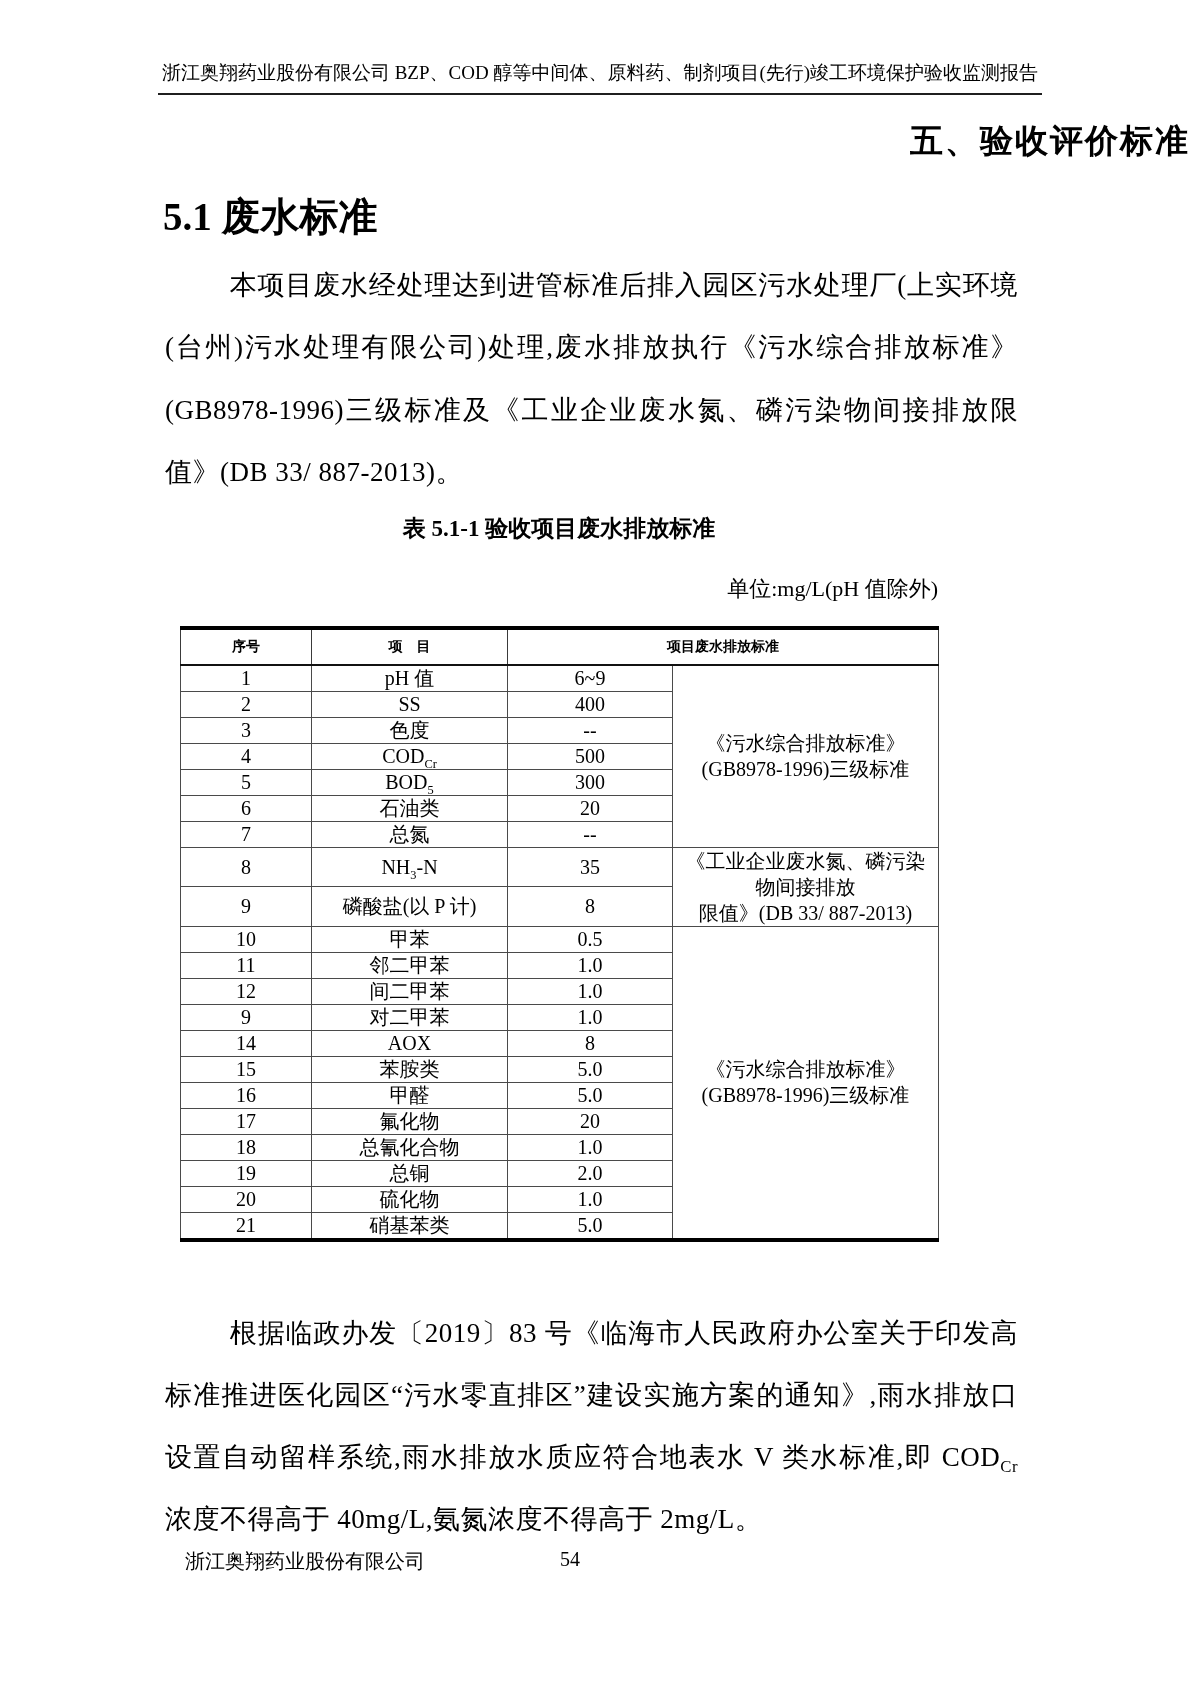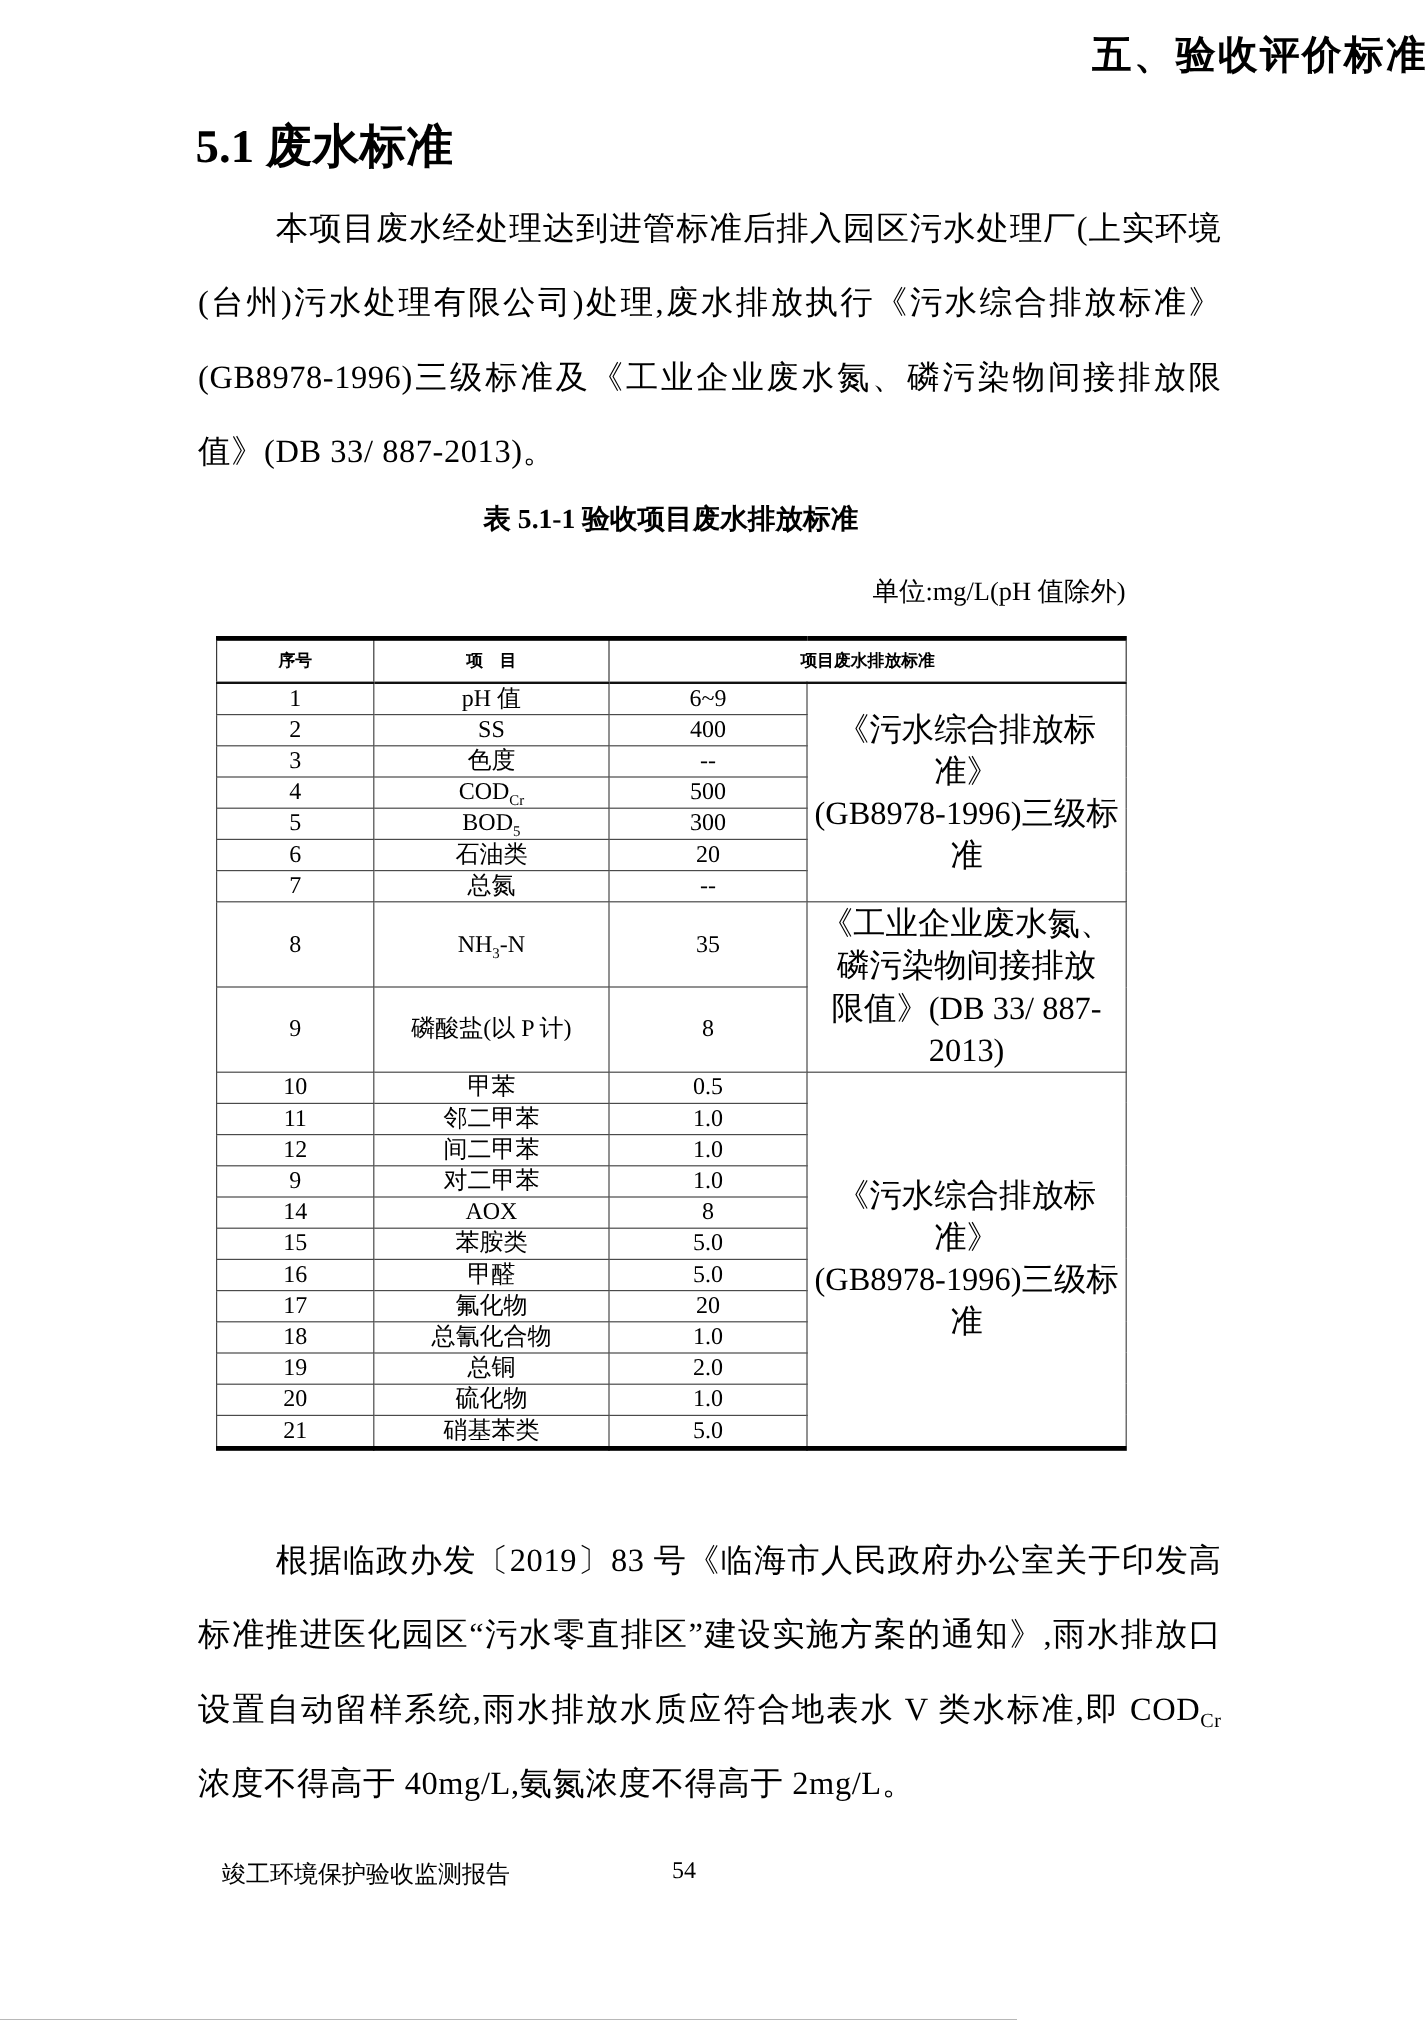--- a/index.html
+++ b/index.html
@@ -41,34 +41,35 @@
   table.std-table th{
     height:34px;font-size:14px;font-weight:bold;text-align:center;
     border:1px solid #3a3a3a;border-bottom:2px solid #111;padding:0 4px;
   }
   table.std-table td{
     height:25px;text-align:center;vertical-align:middle;
     border:1px solid #4a4a4a;padding:0 4px;line-height:1.15;
     overflow:hidden;white-space:nowrap;
   }
   table.std-table td.c-std{
-    white-space:normal;line-height:1.3;font-size:27px;margin-top:23px;
+    white-space:normal;line-height:1.3;font-size:20px;margin-top:23px;
   }
   sub{font-size:0.62em;line-height:0;}
   .footer{
     position:absolute;top:1548px;left:0;width:1190px;height:30px;font-size:20px;
   }
   .footer .org{position:absolute;left:185px;top:0;}
   .footer .pagenum{position:absolute;left:560px;top:0;}
 </style>
 </head>
 <body>
 
 <div class="page">
 
+  <div class="doc-header">浙江奥翔药业股份有限公司 BZP、COD 醇等中间体、原料药、制剂项目(先行)竣工环境保护验收监测报告</div>
 
   <div class="chapter-title">五、验收评价标准</div>
 
   <div class="section-title">5.1 废水标准</div>
 
   <p class="body-par">本项目废水经处理达到进管标准后排入园区污水处理厂(上实环境(台州)污水处理有限公司)处理,废水排放执行《污水综合排放标准》(GB8978-1996)三级标准及《工业企业废水氮、磷污染物间接排放限值》(DB 33/ 887-2013)。</p>
 
   <div class="table-caption">表 5.1-1 验收项目废水排放标准</div>
 
   <div class="unit-note">单位:mg/L(pH 值除外)</div>
@@ -195,17 +196,17 @@
           <td class="c-no">21</td>
           <td class="c-item">硝基苯类</td>
           <td class="c-val">5.0</td>
         </tr>
       </tbody>
   </table>
 
   <p class="body-par second">根据临政办发〔2019〕83 号《临海市人民政府办公室关于印发高标准推进医化园区“污水零直排区”建设实施方案的通知》,雨水排放口设置自动留样系统,雨水排放水质应符合地表水 V 类水标准,即 COD<sub>Cr</sub> 浓度不得高于 40mg/L,氨氮浓度不得高于 2mg/L。</p>
 
   <div class="footer">
-    <span class="org">竣工环境保护验收监测报告</span>
+    <span class="org">浙江奥翔药业股份有限公司</span>
     <span class="pagenum">54</span>
   </div>
 
 </div>
 
 </body></html>

